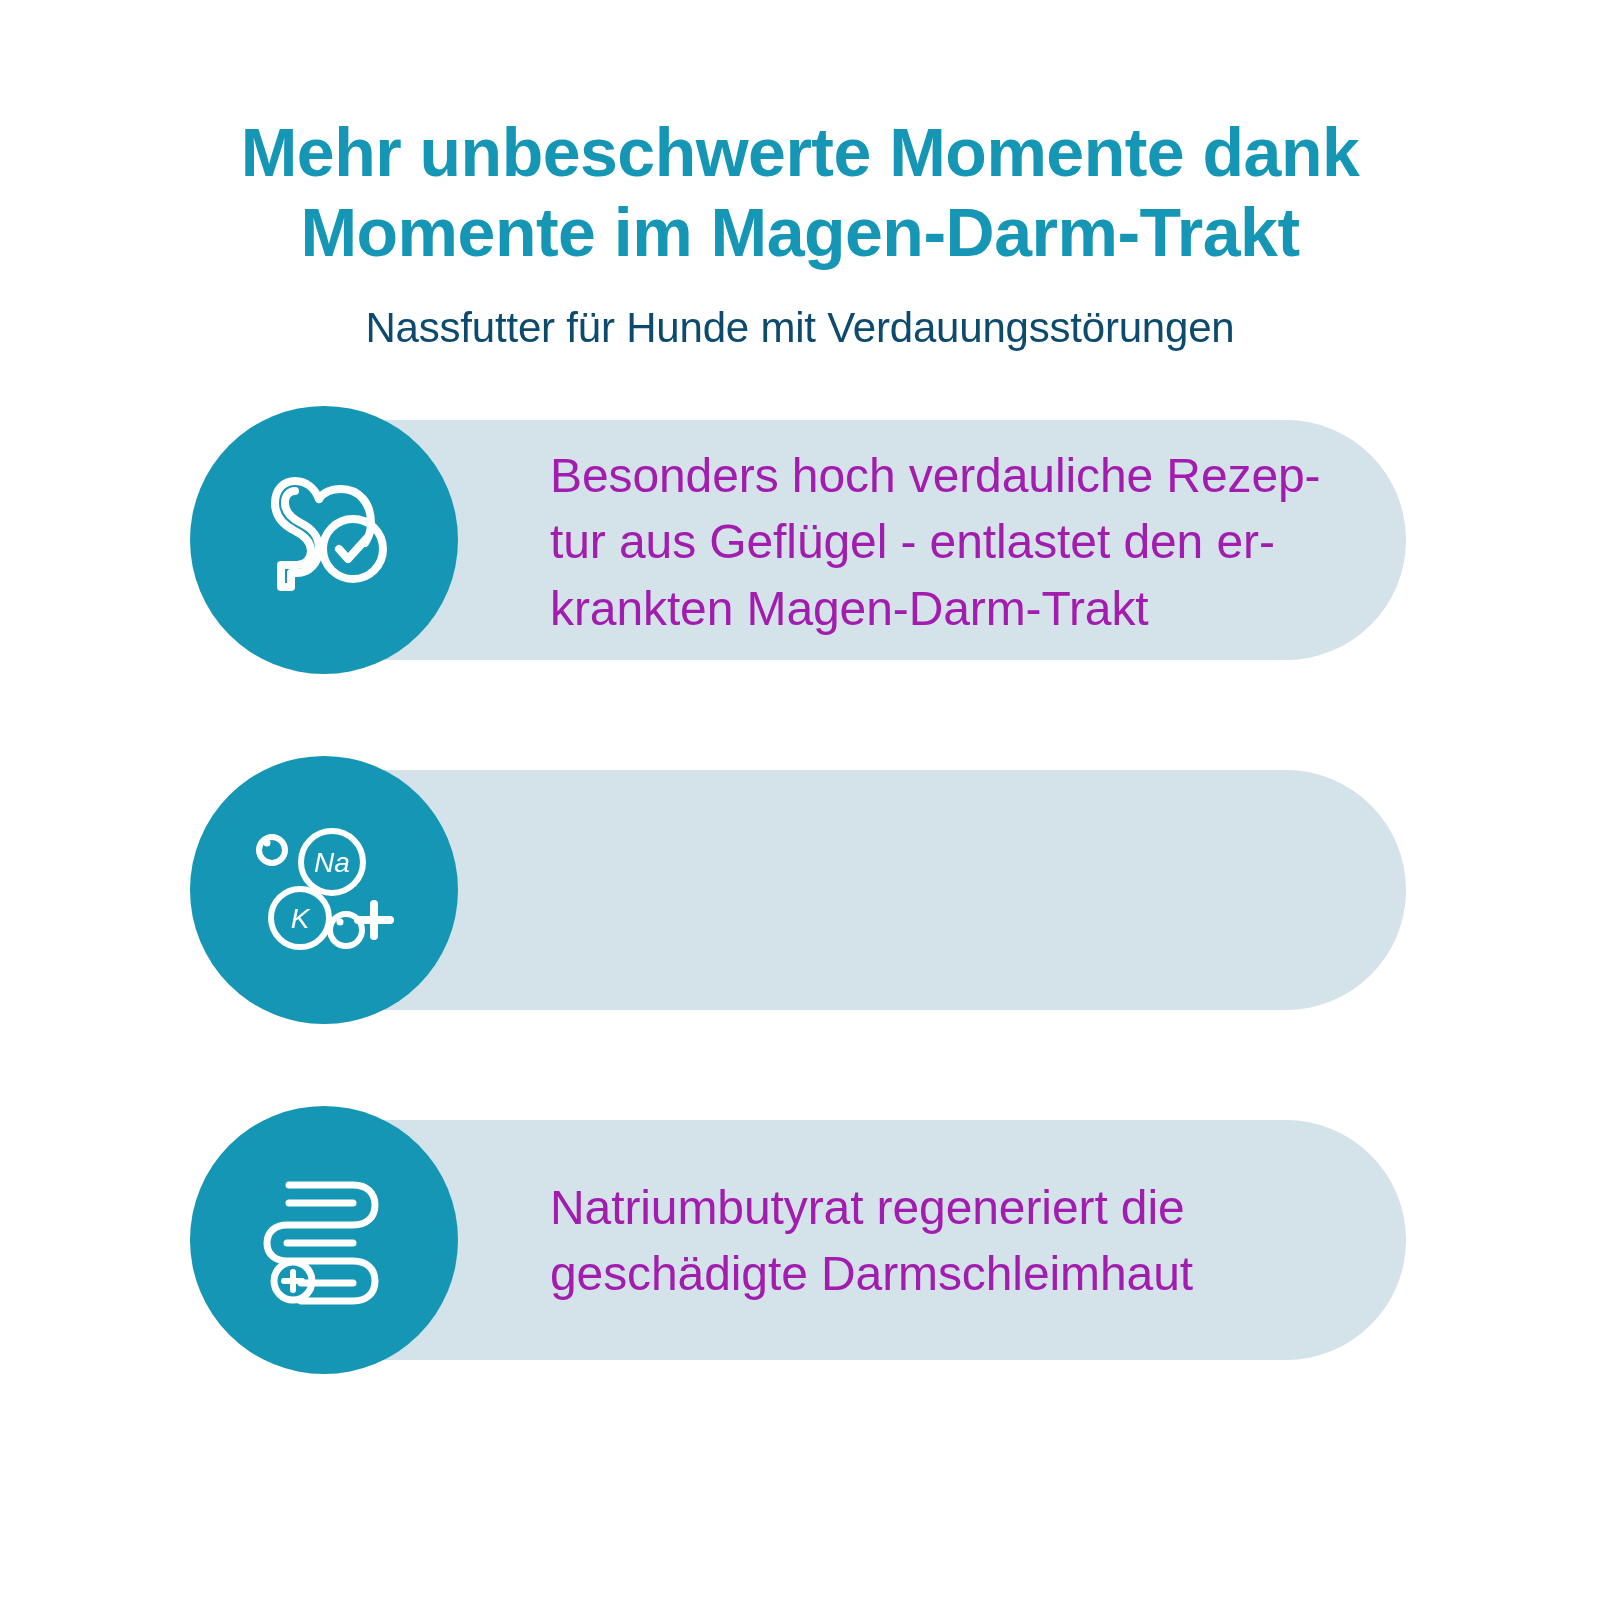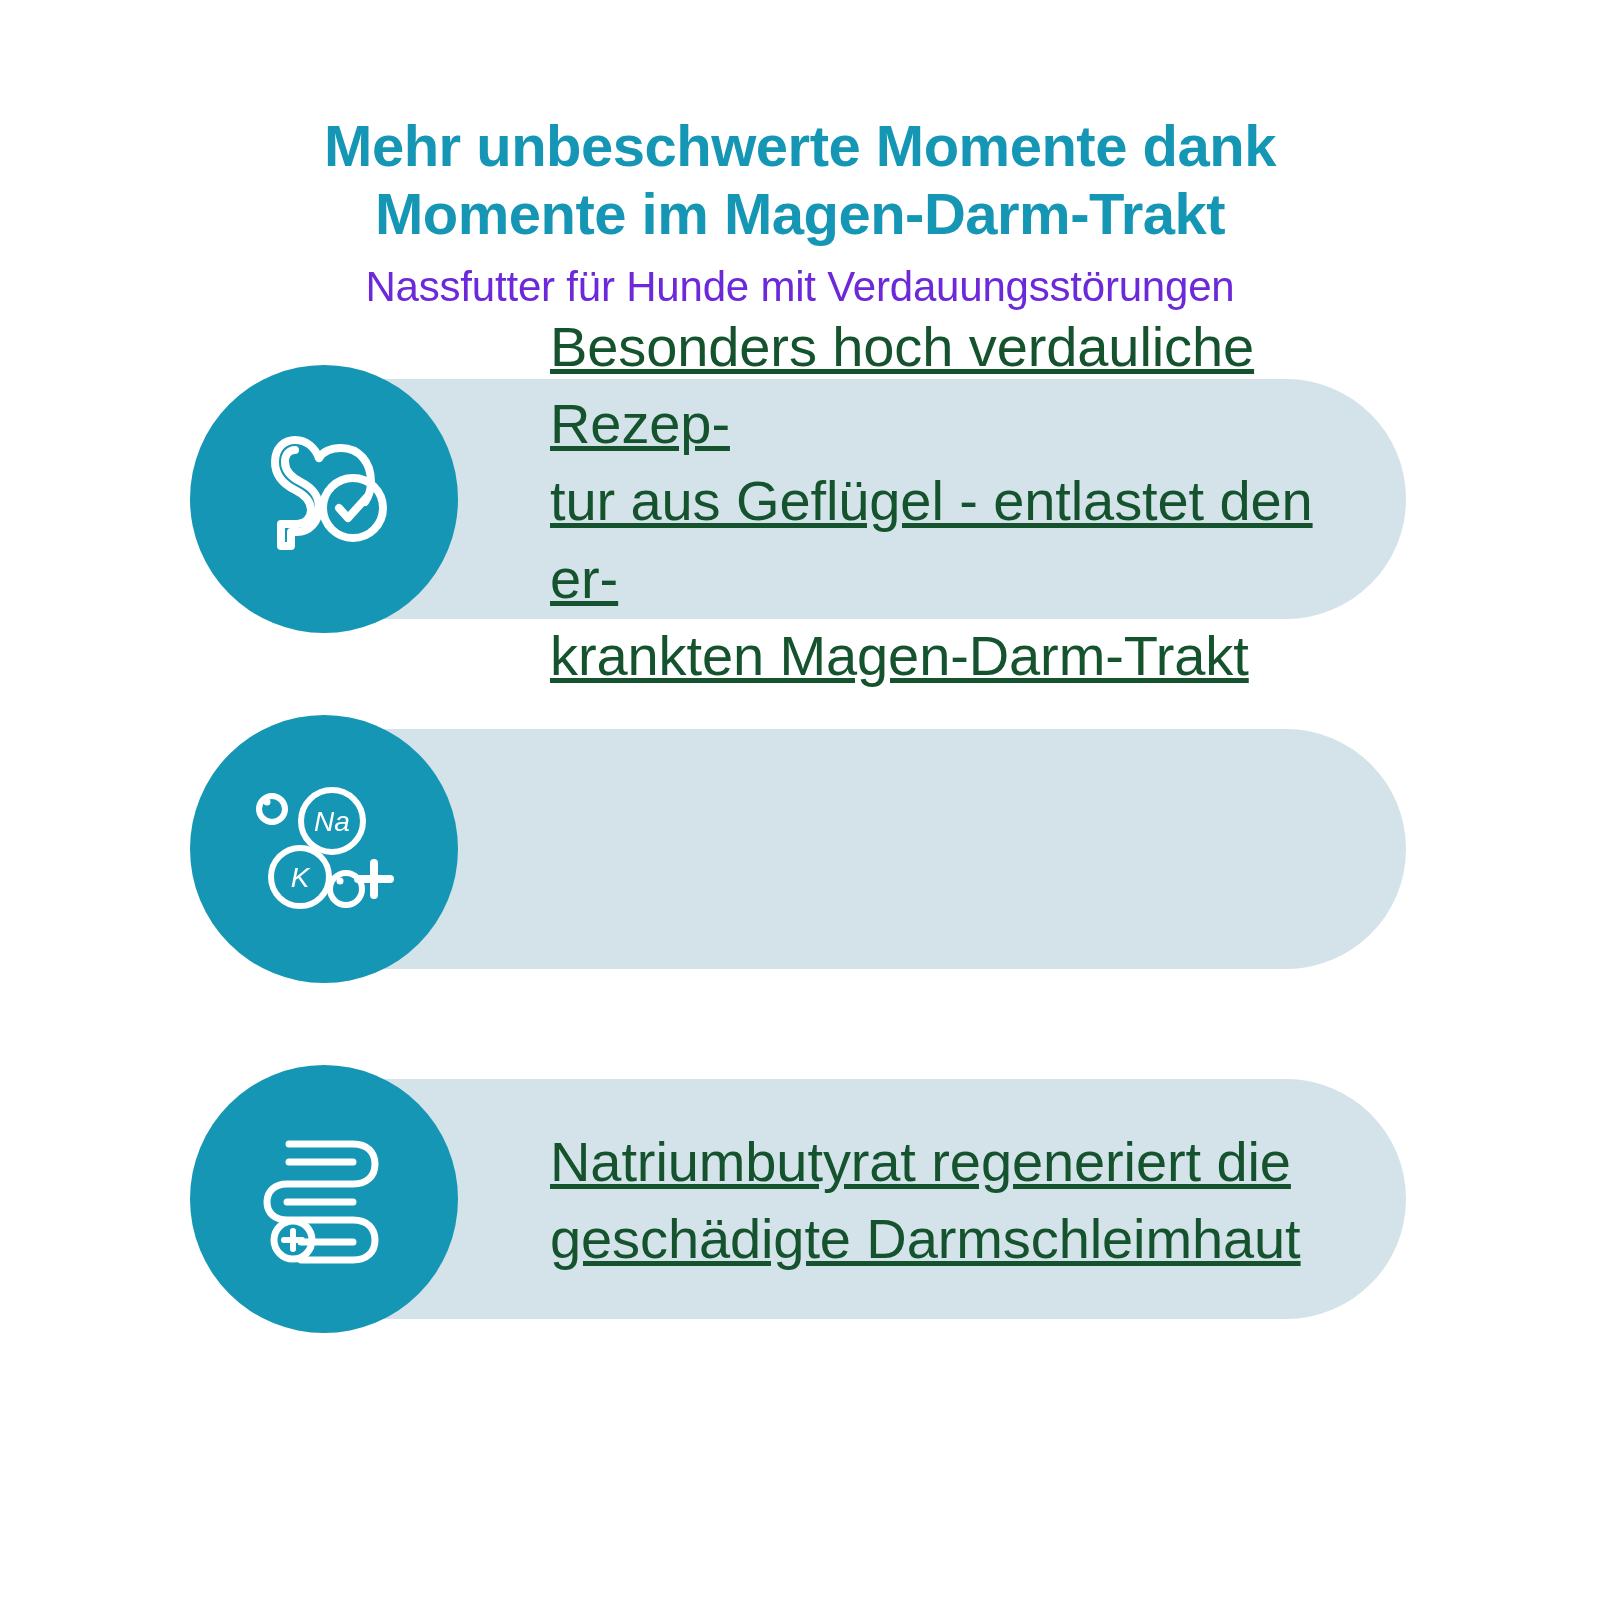--- a/index.html
+++ b/index.html
@@ -15,28 +15,28 @@
   }
 
   
   .header {
     padding-top:112px;
     text-align:center;
   }
   .title {
     color:#1596b4;
     font-weight:bold;
-    font-size:58px;
+    font-size:68px;
     line-height:1.18;
     letter-spacing:-0.5px;
   }
   .title .line { display:block; }
   .subtitle {
-    margin-top:14px;
-    color:#6d28d9;
+    margin-top:32px;
+    color:#0c4a6e;
     font-size:42px;
     font-weight:400;
     letter-spacing:-0.2px;
   }
 
   
   .features {
     margin-top:54px;
     padding-left:190px;
   }
@@ -72,26 +72,25 @@
   .icon-circle svg { display:block; }
 
   .feature-text {
     position:absolute;
     left:360px;
     top:0;
     width:820px;
     height:268px;
     display:flex;
     align-items:center;
-    color:#14532d;
-    font-size:56px;
+    color:#a21caf;
+    font-size:48px;
     line-height:1.38;
     letter-spacing:-0.1px;
     white-space:pre-line;
-    text-decoration:underline;
   }
 
   
   .feature.row1 .feature-text { padding-top:4px; }
   .feature.row2 .feature-text { padding-top:2px; }
   .feature.row3 .feature-text { padding-top:2px; }
 </style>
 </head>
 <body>
 

